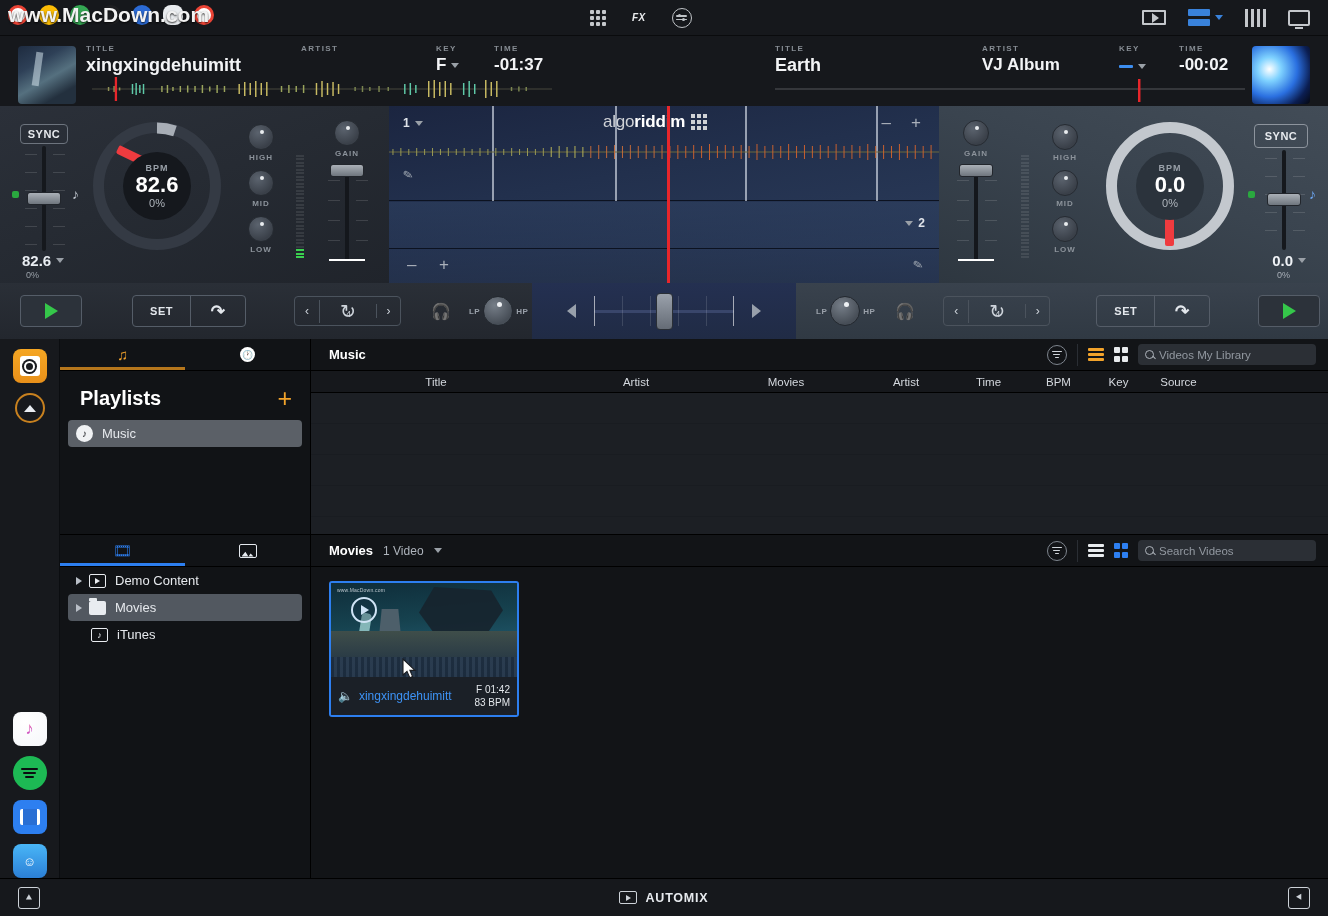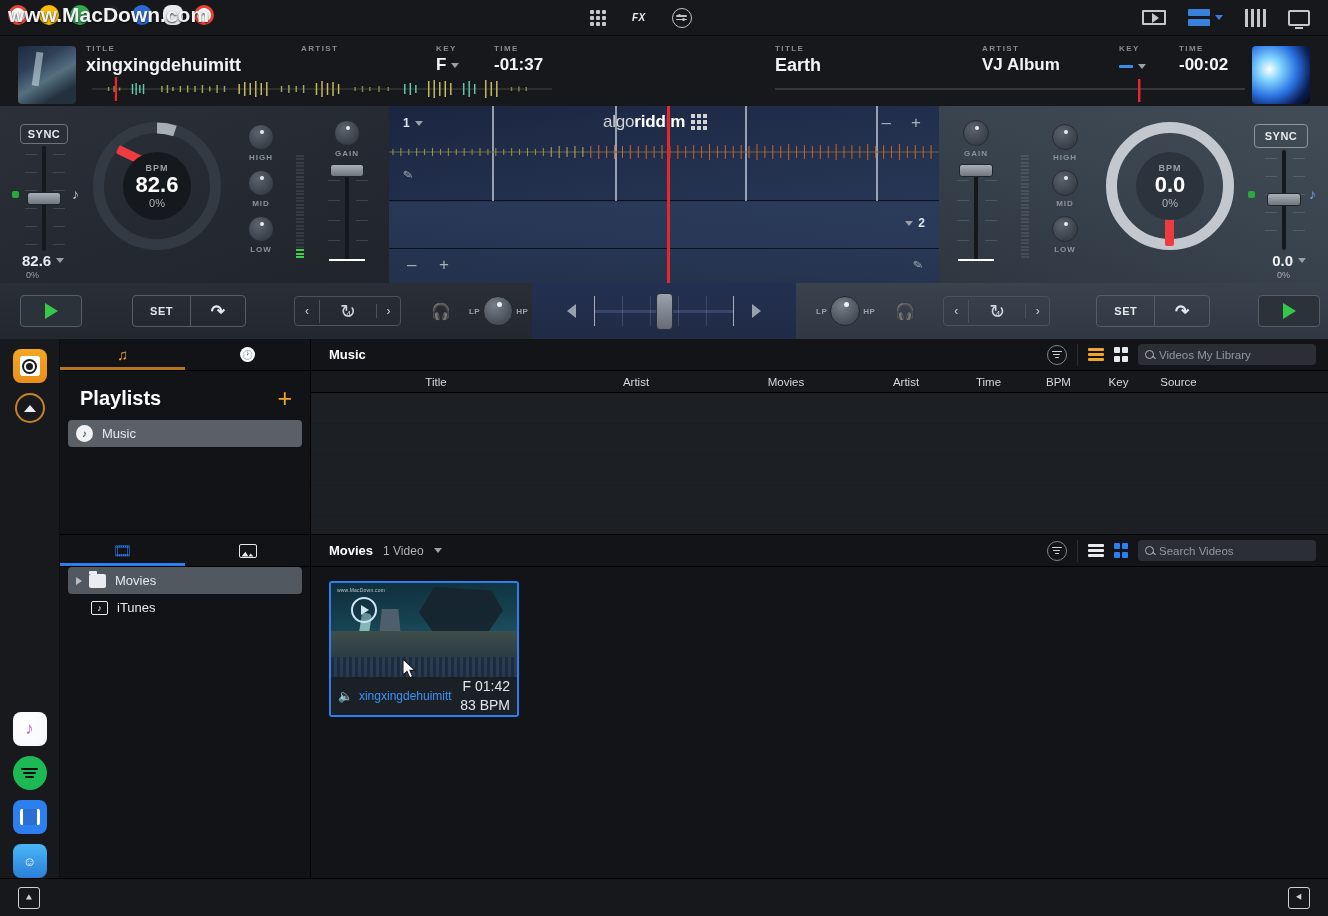--- a/index.html
+++ b/index.html
@@ -221,21 +221,21 @@
   .vidthumb .glow{position:absolute;left:28px;top:30px;width:10px;height:40px;background:rgba(190,245,240,.65);transform:rotate(9deg);border-radius:4px;}
   .vidthumb .crowd{position:absolute;bottom:0;left:0;right:0;height:20px;
     background:repeating-linear-gradient(90deg,#1b2b3e 0 3px,#2b3d52 3px 6px);opacity:.85;}
   .playcirc{position:absolute;left:20px;top:14px;width:26px;height:26px;border-radius:50%;border:2px solid #cfe3f5;
      background:rgba(20,40,60,.25);display:flex;align-items:center;justify-content:center;}
   .playcirc::after{content:"";width:0;height:0;border-left:8px solid #cfe3f5;border-top:5px solid transparent;border-bottom:5px solid transparent;margin-left:2px;}
   .thumbwm{position:absolute;left:6px;top:4px;font-size:5px;color:rgba(235,240,245,.75);letter-spacing:.2px;white-space:nowrap;}
   .vidmeta{height:38px;display:flex;align-items:center;padding:0 7px;gap:6px;background:#1b2027;}
   .spk{color:#2d7ff0;font-size:12px;}
   .vidname{color:#3d92f5;font-size:12px;flex:1;white-space:nowrap;overflow:hidden;}
-  .vidstat{color:#e2e6ea;font-size:14px;text-align:right;line-height:1.35;}
+  .vidstat{color:#e2e6ea;font-size:10px;text-align:right;line-height:1.35;}
 
   
   .bottombar{flex:0 0 38px;background:#16181c;border-top:1px solid #000;display:flex;align-items:center;position:relative;}
   .bb-btn{width:22px;height:22px;border:1.6px solid #cdd2d8;border-radius:3px;display:flex;align-items:center;justify-content:center;}
   .bb-left{margin-left:18px;} .bb-right{margin-left:auto;margin-right:18px;}
   .automix{position:absolute;left:0;right:0;display:flex;align-items:center;justify-content:center;gap:8px;}
   .automix .lbl{color:#e7eaee;font-size:12.5px;font-weight:bold;letter-spacing:.8px;}
   .am-ico{width:18px;height:13px;border:1.6px solid #cdd2d8;border-radius:2px;display:flex;align-items:center;justify-content:center;}
   .am-ico::after{content:"";width:0;height:0;border-left:5px solid #cdd2d8;border-top:3.5px solid transparent;border-bottom:3.5px solid transparent;}
   .cursor{position:absolute;left:402px;top:658px;z-index:50;}
@@ -969,20 +969,27 @@
             <div class="sidetab">
               <span style="color:#2d7ff0;font-size:15px;">🎞</span>
               <div class="underline" style="background:#2d7ff0;"></div>
             </div>
             <div class="sidetab">
               <span style="width:18px;height:14px;border:1.6px solid #e5e9ee;border-radius:2px;display:flex;align-items:flex-end;justify-content:center;">
                 <span style="display:block;width:12px;height:6px;background:#e5e9ee;clip-path:polygon(0 100%,32% 22%,58% 100%,76% 52%,100% 100%);"></span>
               </span>
             </div>
           </div>
+          <div class="side-item">
+            <span class="tri-sm"></span>
+            <span class="sq-ico">
+                <span class="t"></span>
+              </span>
+            <span>Demo Content</span>
+          </div>
           <div class="side-item sel2">
             <span class="tri-sm"></span>
             <span class="folder-ico"></span>
             <span>Movies</span>
           </div>
           <div class="side-item">
             <span style="width:6px;"></span>
             <span class="sq-ico" style="font-size:9px;color:#e9ecf0;">♪</span>
             <span>iTunes</span>
           </div>
@@ -1044,18 +1051,22 @@
         </div>
       </div>
 
     </div>
   </div>
 
   <div class="bottombar">
     <div class="bb-btn bb-left">
       <span style="color:#cdd2d8;font-size:11px;line-height:1;">⯅</span>
     </div>
+    <div class="automix">
+      <span class="am-ico"></span>
+      <span class="lbl">AUTOMIX</span>
+    </div>
     <div class="bb-btn bb-right">
       <span style="color:#cdd2d8;font-size:11px;line-height:1;">⯇</span>
     </div>
   </div>
 
 </div>
 
 </body></html>

